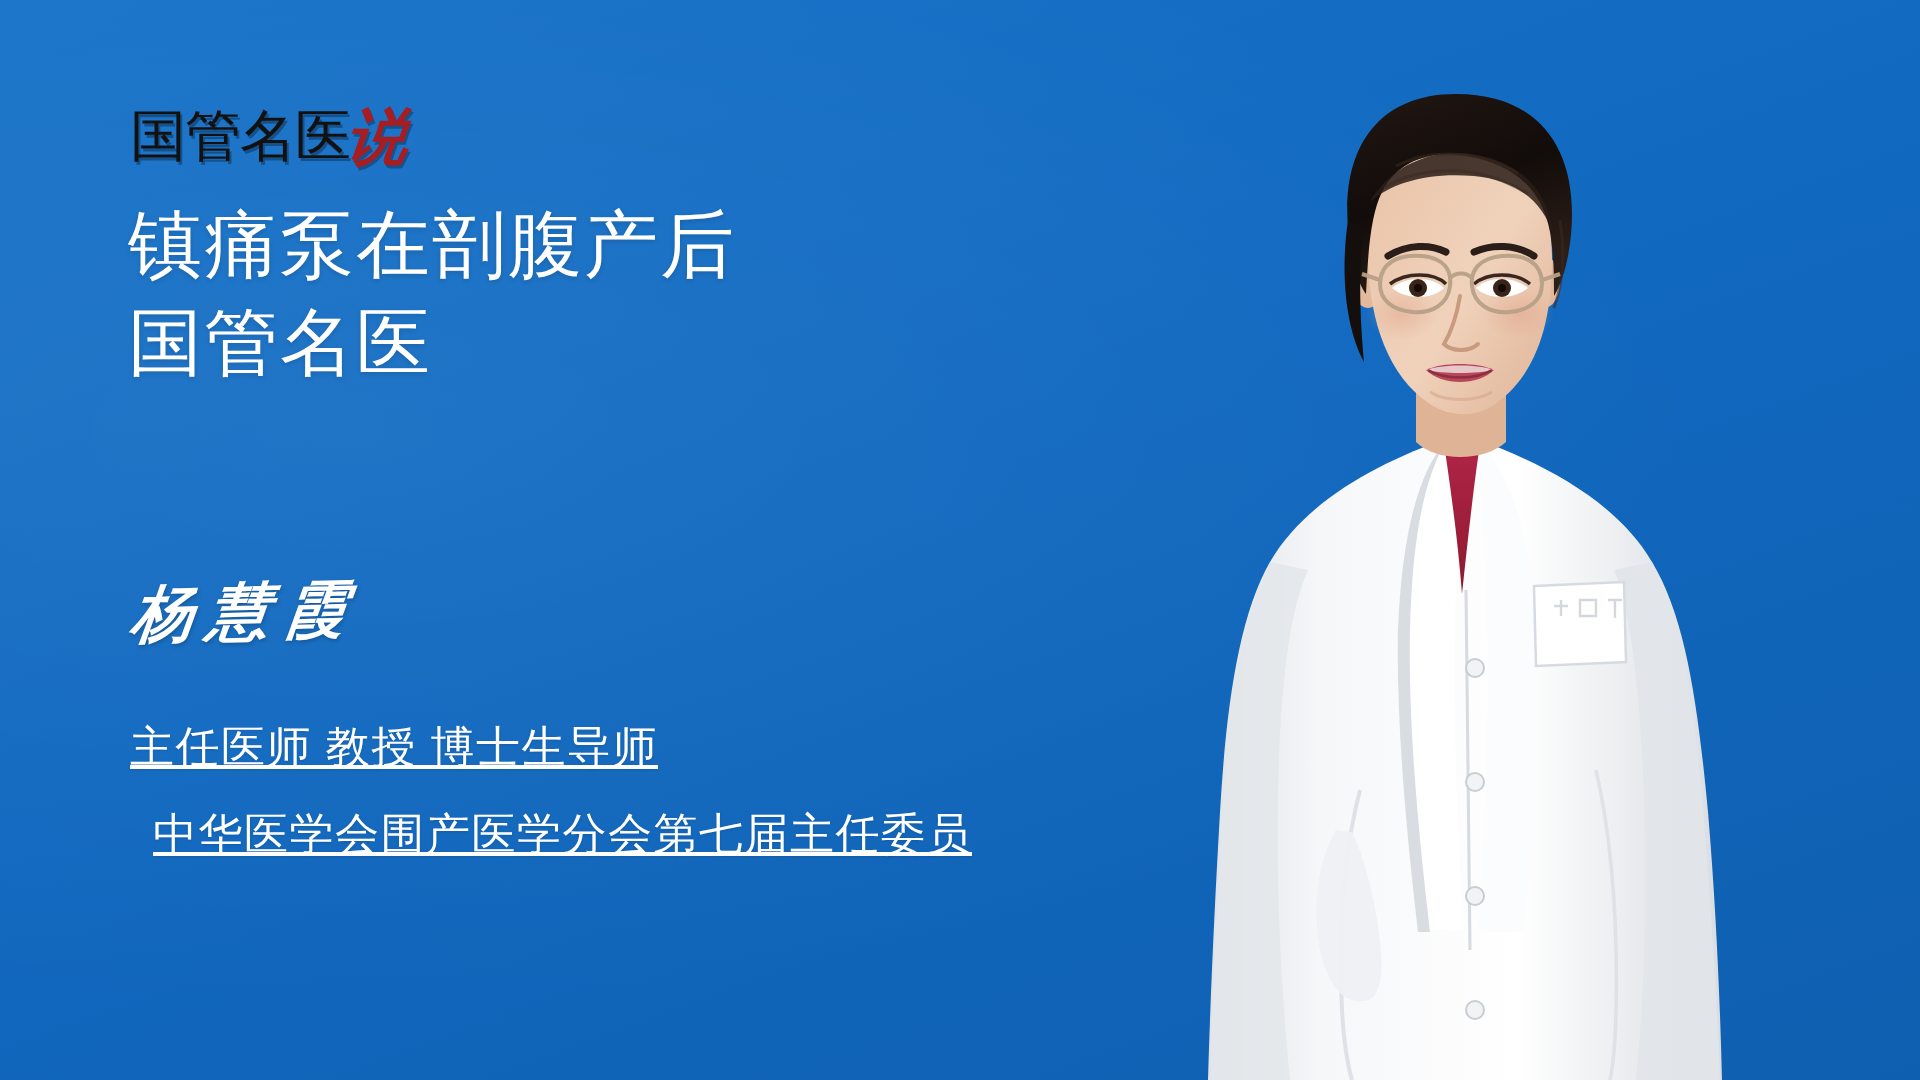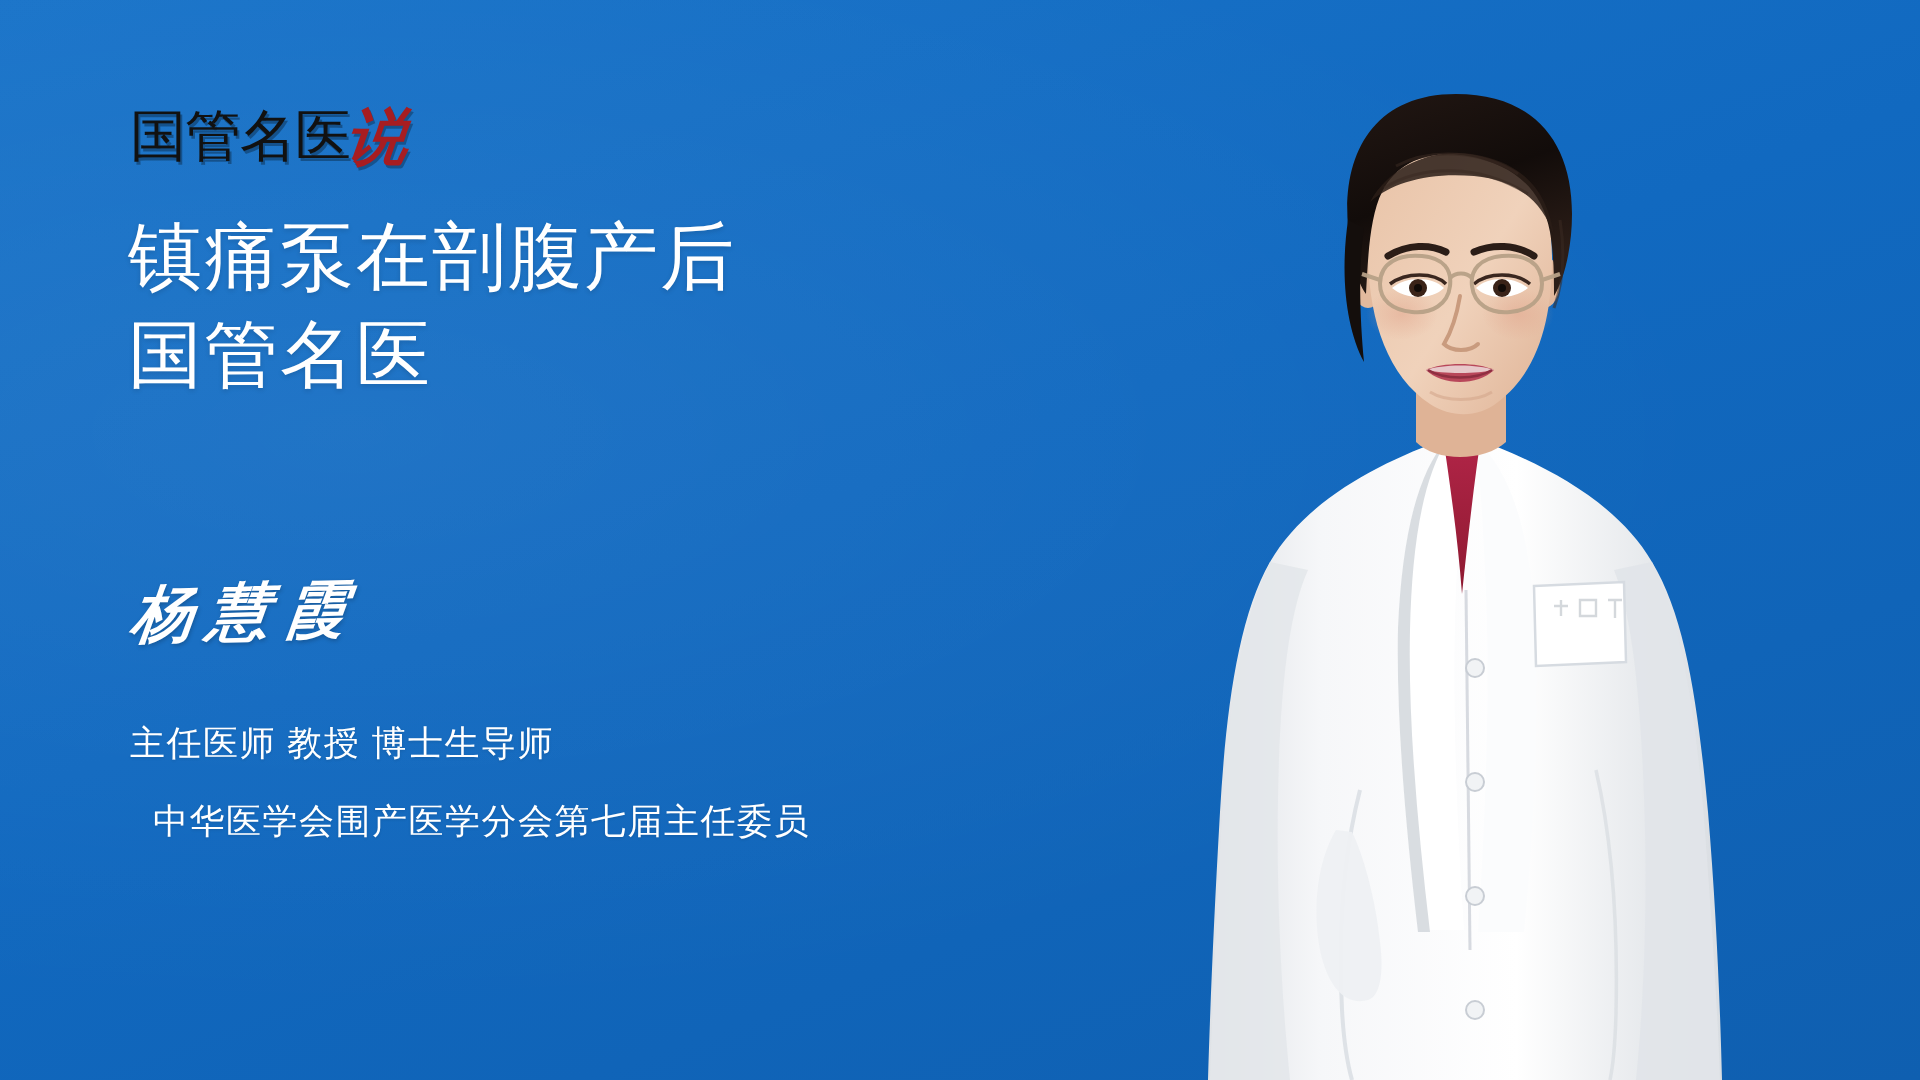--- a/index.html
+++ b/index.html
@@ -50,21 +50,21 @@
     font-style:italic;
     color:#a71d21;
     margin-left:-4px;
     transform:translateY(4px) skewX(-6deg);
     text-shadow:2px 3px 0 rgba(0,0,0,0.28);
   }
 
   
   .title-block {
     position:absolute;
-    left:128px; top:208px;
+    left:128px; top:196px;
     width:900px;
   }
   .title-line {
     color:#ffffff;
     font-size:74px;
     line-height:1.32;
     font-weight:500;
     letter-spacing:2px;
     white-space:nowrap;
     text-shadow:0 2px 5px rgba(0,0,0,0.14);
@@ -86,27 +86,28 @@
   }
 
   
   .credentials {
     position:absolute;
     left:130px; top:725px;
     width:1000px;
   }
   .cred-line {
     color:#ffffff;
-    font-size:35px;
+    font-size:44px;
     line-height:1;
     font-weight:400;
     letter-spacing:1.5px;
     margin-bottom:43px;
     white-space:nowrap;
     text-shadow:0 1px 3px rgba(0,0,0,0.12);
+    text-decoration:underline;
   }
   .cred-line:last-child { margin-bottom:0;margin-left:23px; }
 
   
   .portrait {
     position:absolute;
     right:150px; bottom:0;
     width:640px; height:1010px;
   }
   .portrait svg { display:block; width:100%; height:100%; }

